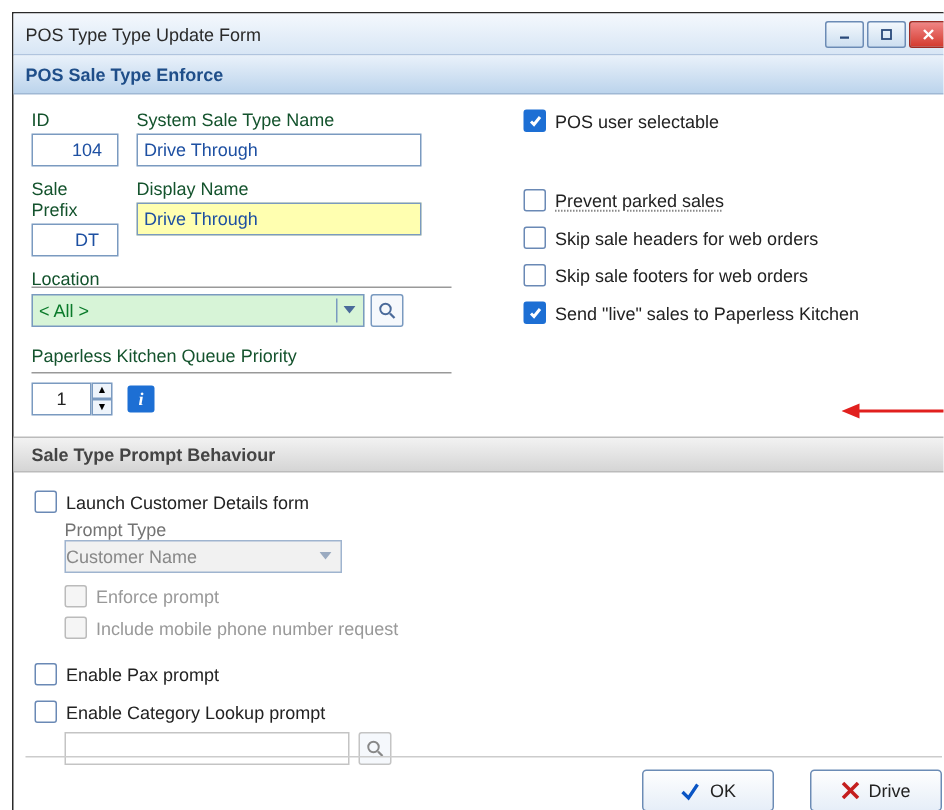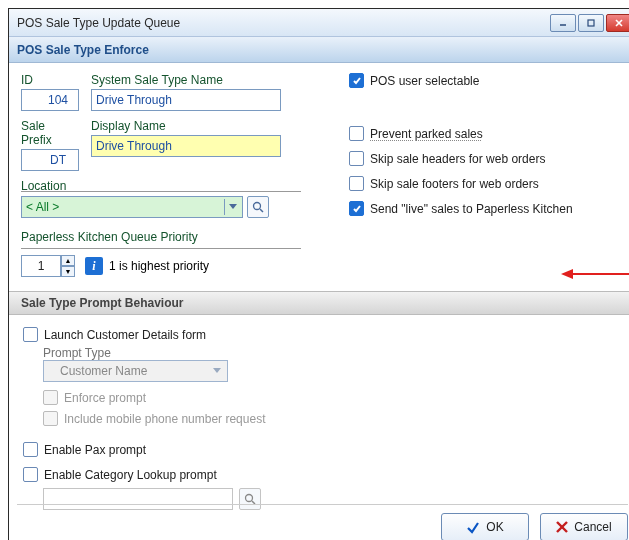--- a/index.html
+++ b/index.html
@@ -35,40 +35,40 @@
   .priority-row { display:flex; align-items:center; gap:6px; margin-top:2px; }
   .spinner { display:flex; }
   .spinner input { width:40px; height:22px; border:1px solid #7a9ac0; text-align:center; color:#222; }
   .spin-btns { display:flex; flex-direction:column; }
   .spin-btns button { width:14px; height:11px; border:1px solid #7a9ac0; background:#eef4fb; font-size:7px; line-height:1; padding:0; cursor:pointer; display:flex; align-items:center; justify-content:center; }
   .info-icon { width:18px; height:18px; background:#1d6fd4; color:#fff; display:flex; align-items:center; justify-content:center; font-weight:bold; border-radius:2px; margin-left:4px; font-family: Georgia, serif; font-style: italic; }
   .behaviour-header { margin: 14px -12px 12px -12px; height:24px; background: linear-gradient(#f2f2f2,#d5d5d5); border-top:1px solid #bbb; border-bottom:1px solid #bbb; display:flex; align-items:center; padding:0 12px; font-weight:600; color:#444; }
   .behaviour-body { padding: 0 0 0 2px; }
   .sub { margin-left: 20px; margin-top:4px; }
   .sub .field-label { color:#737373; }
-  .combo { width:185px; height:22px; border:1px solid #9fb4cf; background:#f1f1f1; color:#888; display:flex; align-items:center; padding:0 16px; position:relative; }
+  .combo { width:185px; height:22px; border:1px solid #9fb4cf; background:#f1f1f1; color:#888; display:flex; align-items:center; padding:0 0; position:relative; }
   .combo .chev { position:absolute; right:2px; top:2px; width:16px; height:16px; display:flex; align-items:center; justify-content:center; }
   .chk.disabled { border-color:#bbb; background:#f5f5f5; cursor:default; }
   .chk-label.disabled { color:#999; }
   .cat-input-row { display:flex; align-items:center; gap:6px; margin-left:20px; margin-top:6px; }
   .cat-input { width:190px; height:22px; border:1px solid #c4c4c4; background:#fff; }
   .arrow { position:absolute; left:552px; top:204px; }
-  .footer { position:absolute; bottom:6px; right:8px; display:flex; gap:11px;border-radius:12px; }
+  .footer { position:absolute; bottom:6px; right:8px; display:flex; gap:24px;border-radius:12px; }
   .dlg-btn { width:88px; height:28px; border:1px solid #6b8bb5; border-radius:3px; background:linear-gradient(#fefefe,#e6eef8); display:flex; align-items:center; justify-content:center; gap:6px; cursor:pointer; color:#222; }
   .dlg-btn.ok svg { stroke:#0a55c4; }
   .dlg-btn.cancel svg { stroke:#c41e1e; }
   .hr-footer { position:absolute; bottom:42px; left:8px; right:8px; height:1px; background:#ccc; }
 </style>
 </head>
 <body>
 
 <div class="outer">
 
   <div class="titlebar">
-    <span class="titlebar-text">POS Sale Type Update Queue</span>
+    <span class="titlebar-text">POS Type Type Update Form</span>
     <div class="win-btns">
       <div class="win-btn">
           <svg width="10" height="10">
             <line x1="2" y1="7" x2="8" y2="7" stroke="#2a4a7a" stroke-width="1.5"></line>
           </svg>
         </div>
       <div class="win-btn">
           <svg width="10" height="10">
             <rect x="2" y="2" width="6" height="6" fill="none" stroke="#2a4a7a" stroke-width="1.2"></rect>
           </svg>
@@ -133,21 +133,20 @@
     <div class="divider" style="width:280px"></div>
     <div class="priority-row" style="margin-top:-4px">
       <div class="spinner">
         <input value="1" style="">
         <div class="spin-btns">
           <button>▲</button>
           <button>▼</button>
         </div>
       </div>
       <span class="info-icon">i</span>
-      <span>1 is highest priority</span>
     </div>
 
     <div class="right-opts">
       <div class="chk-row">
         <span class="chk checked">
             <svg width="10" height="10">
               <polyline points="2,5 4,7 8,2" fill="none" stroke="#fff" stroke-width="2"></polyline>
             </svg>
           </span>
         <span class="chk-label">POS user selectable</span>
@@ -237,17 +236,17 @@
       <svg width="14" height="14">
           <polyline points="2,8 6,12 12,3" fill="none" stroke-width="2.2"></polyline>
         </svg>
       <span>OK</span>
     </div>
     <div class="dlg-btn cancel">
       <svg width="12" height="12">
           <line x1="1" y1="1" x2="11" y2="11" stroke-width="2.4"></line>
           <line x1="11" y1="1" x2="1" y2="11" stroke-width="2.4"></line>
         </svg>
-      <span>Cancel</span>
+      <span>Drive</span>
     </div>
   </div>
 
 </div>
 
 </body></html>

